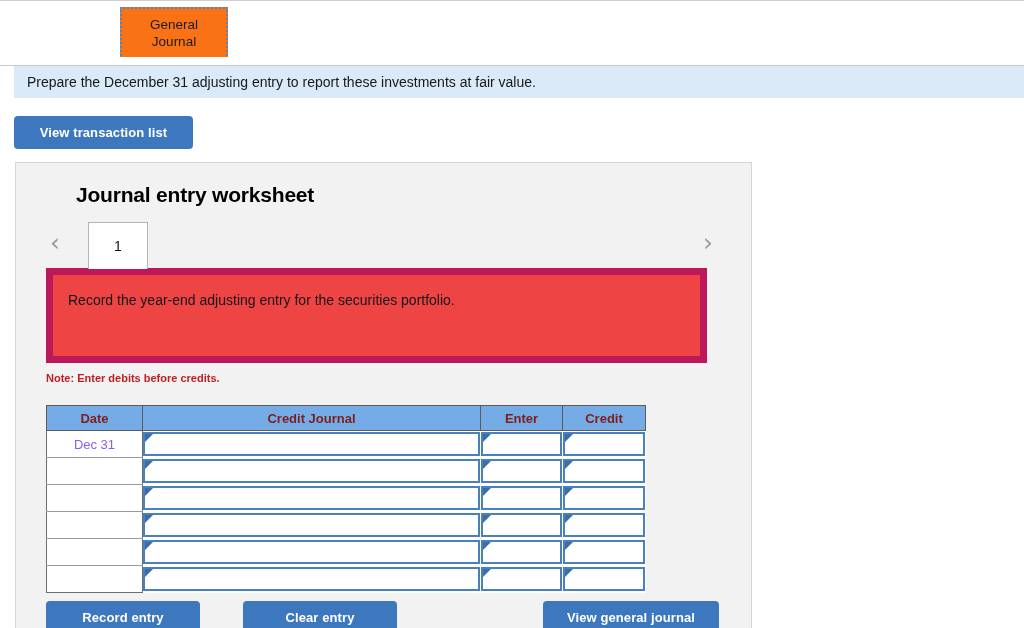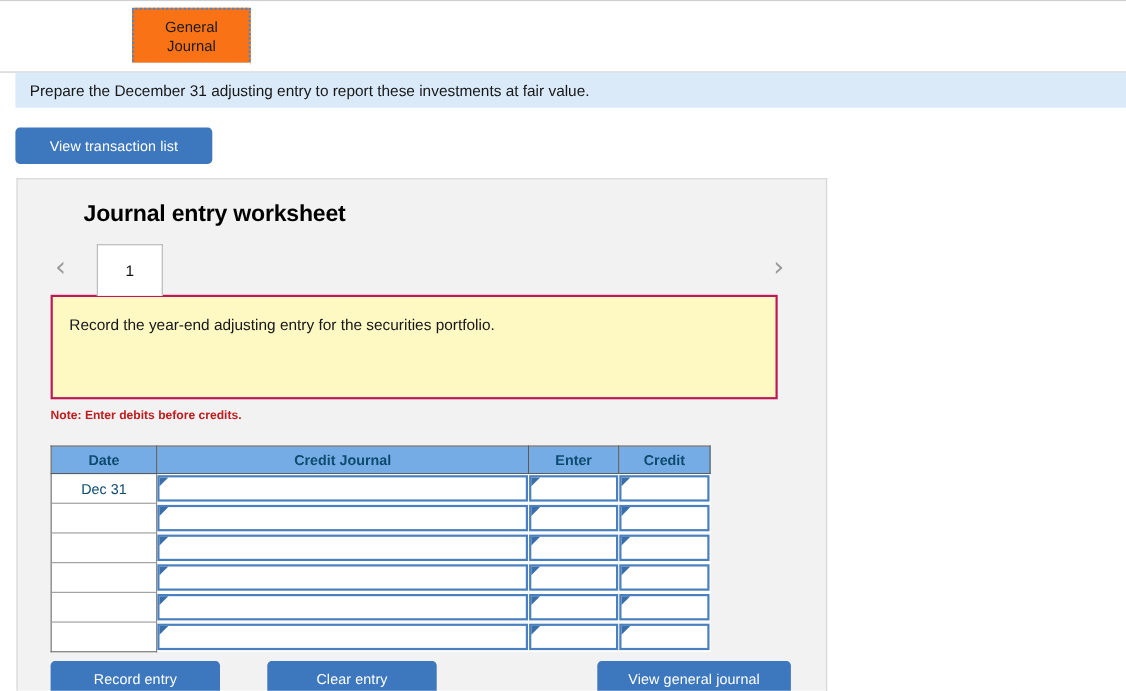--- a/index.html
+++ b/index.html
@@ -93,21 +93,21 @@
     color: #17181a;
   }
 
   
   .btn {
     background: #3d77be;
     color: #ffffff;
     border: none;
     border-radius: 4px;
     font-family: "Liberation Sans", sans-serif;
-    font-weight: normal;
+    font-weight: bold;
     font-size: 13px;
     letter-spacing: 0.1px;
     cursor: pointer;
     display: flex;
     align-items: center;
     justify-content: center;
     box-sizing: border-box;
     padding: 0;
   }
   .btn-view-transactions {
@@ -176,22 +176,22 @@
     z-index: 2;
   }
 
   
   .desc-box {
     position: absolute;
     left: 46px;
     top: 268px;
     width: 661px;
     height: 95px;
-    background: #fef9c3;
-    border: 2px solid #be185d;
+    background: #ef4444;
+    border: 7px solid #be185d;
     box-sizing: border-box;
     z-index: 1;
   }
   .desc-text {
     position: absolute;
     left: 15px;
     top: 17px;
     font-size: 14px;
     color: #15161a;
   }
@@ -214,39 +214,39 @@
     width: 599px;
     border-collapse: collapse;
     table-layout: fixed;
   }
   .jtable th {
     background: #76ace6;
     border: 1px solid #5b5b5b;
     height: 24px;
     font-size: 13px;
     font-weight: bold;
-    color: #0c4a6e;
+    color: #7f1d1d;
     text-align: center;
     padding: 0;
   }
   .col-date   { width: 96px; }
   .col-gj     { width: 338px; }
   .col-debit  { width: 82px; }
   .col-credit { width: 83px; }
 
   .jtable td {
     padding: 0;
     height: 26px;
     background: #ffffff;
     border: 1px solid #6e6e6e;
   }
   .jtable td.date-cell {
     text-align: center;
     font-size: 13px;
-    color: #0c4a6e;
+    color: #8b5cf6;
     border-left: 1px solid #6e6e6e;
     border-right: 1px solid #6e6e6e;
     border-top: 1px solid #9a9a9a;
     border-bottom: 1px solid #9a9a9a;
   }
   .jtable tr:first-child td.date-cell {
     border-top: 1px solid #6e6e6e;
   }
   .jtable tr:last-child td.date-cell {
     border-bottom: 1px solid #6e6e6e;

